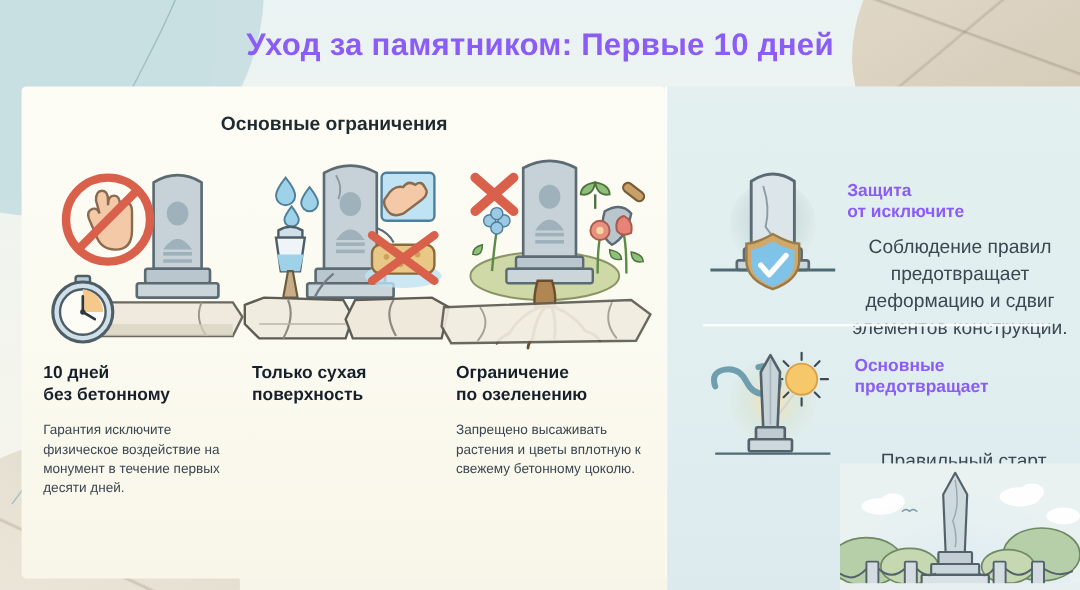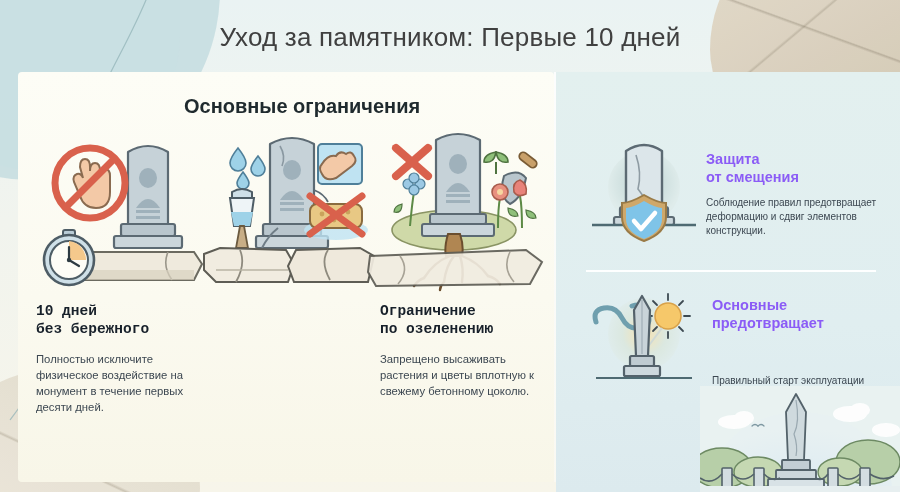--- a/index.html
+++ b/index.html
@@ -26,52 +26,52 @@
        linear-gradient(-40deg,transparent 58%,rgba(120,108,88,.28) 58.5%,transparent 59.2%);}
   .bg-stone-bl{position:absolute;left:-60px;bottom:-90px;width:260px;height:215px;
      background:linear-gradient(30deg,#efeade,#e6e0d2 60%,#ded7c6);
      border-radius:50% 46% 52% 48% / 44% 56% 44% 56%;opacity:.95;}
   .bg-stone-bl b{position:absolute;inset:0;display:block;
      background:linear-gradient(25deg,transparent 52%,rgba(130,120,100,.3) 52.6%,transparent 53.4%);}
   .curve{position:absolute;pointer-events:none;}
 
   
   .title{position:absolute;left:0;right:0;top:22px;text-align:center;
-     font-size:26px;font-weight:normal;color:#404040;letter-spacing:.2px;}
+     font-size:26px;font-weight:bold;color:#8b5cf6;letter-spacing:.2px;}
 
   
   .panel-left{position:absolute;left:18px;top:72px;width:536px;height:410px;
      background:linear-gradient(180deg,#fdfdf6 0%,#fbfaf0 55%,#f8f6e8 100%);
      border-radius:4px;}
   .panel-right{position:absolute;left:556px;top:72px;width:344px;height:420px;
      background:linear-gradient(180deg,#e3f0ef 0%,#e0eef0 60%,#dceaee 100%);}
   .divider-v{position:absolute;left:554px;top:72px;width:2px;height:410px;
      background:linear-gradient(180deg,rgba(255,255,255,.85),rgba(255,255,255,.35));}
 
-  .sec-head{position:absolute;font-size:20px;font-weight:bold;color:#1f2a2e;}
+  .sec-head{position:absolute;font-size:16px;font-weight:bold;color:#1f2a2e;}
   .sec-head.left{left:184px;top:95px;}
   .sec-head.right{left:620px;top:95px;}
 
   
   .card{position:absolute;top:130px;width:168px;}
   .card.c1{left:36px;}
   .card.c2{left:210px;}
   .card.c3{left:380px;}
   .card .art{position:relative;width:168px;height:158px;}
   .card h3{margin:4px 0 0 0;font-size:14.5px;font-weight:bold;line-height:1.25;color:#17202a;}
   .card p{margin:6px 0 0 0;font-size:11.3px;line-height:1.42;color:#3c4751;}
 
-  .ltitle{position:absolute;top:298px;font-family:Liberation Mono, monospace;}
+  .ltitle{position:absolute;top:298px;}
   .lbody{position:absolute;top:345px;}
 
   
   .ritem{position:absolute;}
   .ritem .icon{position:absolute;width:104px;height:104px;}
   .ritem h3{position:absolute;margin:0;font-size:14.5px;font-weight:bold;line-height:1.25;color:#8b5cf6;}
-  .ritem p{position:absolute;margin:0;font-size:10px;line-height:1.4;color:#3c4751;}
+  .ritem p{position:absolute;margin:0;font-size:16px;line-height:1.4;color:#3c4751;text-align:center;}
   .divider-h{position:absolute;left:586px;top:270px;width:290px;height:2px;
      background:rgba(255,255,255,.95);}
 
   svg{display:block;overflow:visible;}
 </style>
 </head>
 <body>
 
 <div class="stage">
 
@@ -128,24 +128,24 @@
           <path d="M33 130 L33 111 A19 19 0 0 1 50 130 Z" fill="#f5c98c"></path>
           <line x1="33" y1="130" x2="33" y2="117" stroke="#2d3a42" stroke-width="2.2" stroke-linecap="round"></line>
           <line x1="33" y1="130" x2="43" y2="136" stroke="#2d3a42" stroke-width="2.2" stroke-linecap="round"></line>
           <circle cx="33" cy="130" r="2.2" fill="#2d3a42"></circle>
         </g>
       </svg>
     </div>
   </div>
   <div class="card c1 ltitle">
     <h3><span>10 дней</span><br>
-        <span>без бережного</span></h3>
+        <span>без бетонному</span></h3>
   </div>
   <div class="card c1 lbody">
-    <p>Полностью исключите физическое воздействие на монумент в течение первых десяти дней.</p>
+    <p>Гарантия исключите физическое воздействие на монумент в течение первых десяти дней.</p>
   </div>
 
   <div class="card c2">
     <div class="art">
       <svg width="168" height="158" viewBox="0 0 168 158">
         <g fill="#9ed2e8" stroke="#4f7f99" stroke-width="1.6">
           <path d="M28 18 q8 10 8 15 a8 8 0 0 1 -16 0 q0 -5 8 -15 z"></path>
           <path d="M48 26 q7 9 7 13 a7 7 0 0 1 -14 0 q0 -4 7 -13 z"></path>
           <path d="M33 42 q6 8 6 11 a6 6 0 0 1 -12 0 q0 -3 6 -11 z"></path>
         </g>
@@ -183,20 +183,24 @@
         </g>
         <g>
           <path d="M-6 124 L10 118 L76 120 L84 134 L78 152 L6 152 L-6 140 Z" fill="#f1ece0" stroke="#5e5d55" stroke-width="2"></path>
           <path d="M86 120 L150 118 L164 126 L158 152 L84 152 L78 136 Z" fill="#efe9dc" stroke="#5e5d55" stroke-width="2"></path>
           <path d="M30 120 q6 14 -4 32" fill="none" stroke="#8e8a7e" stroke-width="1.8"></path>
           <path d="M118 120 q-8 12 2 30" fill="none" stroke="#8e8a7e" stroke-width="1.8"></path>
           <path d="M6 140 L78 140" fill="none" stroke="#b9b4a4" stroke-width="1.4"></path>
         </g>
       </svg>
     </div>
+  </div>
+  <div class="card c2 ltitle">
+    <h3><span>Только сухая</span><br>
+        <span>поверхность</span></h3>
   </div>
 
   <div class="card c3">
     <div class="art">
       <svg width="168" height="158" viewBox="0 0 168 158">
         <ellipse cx="74" cy="100" rx="62" ry="20" fill="#cfd9a8" stroke="#8a9464" stroke-width="1.6"></ellipse>
         <g>
           <line x1="16" y1="18" x2="48" y2="46" stroke="#d9614c" stroke-width="8" stroke-linecap="round"></line>
           <line x1="48" y1="18" x2="16" y2="46" stroke="#d9614c" stroke-width="8" stroke-linecap="round"></line>
         </g>
@@ -280,21 +284,21 @@
         <rect x="28" y="74" width="48" height="10" rx="2" fill="#c2ced4" stroke="#5c6a73" stroke-width="2.2"></rect>
         <rect x="22" y="84" width="60" height="8" rx="2" fill="#cdd8dd" stroke="#5c6a73" stroke-width="2.2"></rect>
         <line x1="0" y1="92" x2="104" y2="92" stroke="#4e6a72" stroke-width="2.4"></line>
         <path d="M52 62 q14 8 22 8 l0 14 q0 16 -22 24 q-22 -8 -22 -24 l0 -14 q8 0 22 -8 z" fill="#cfa86a" stroke="#9a7b47" stroke-width="2"></path>
         <path d="M52 68 q12 7 18 7 l0 11 q0 13 -18 20 q-18 -7 -18 -20 l0 -11 q6 0 18 -7 z" fill="#7fc4e8"></path>
         <path d="M42 88 l7 8 14 -16" fill="none" stroke="#ffffff" stroke-width="4.5" stroke-linecap="round" stroke-linejoin="round"></path>
       </svg>
     </div>
     <h3 style="left:706px;top:150px;width:190px;">
       <span>Защита</span><br>
-      <span>от смещения</span>
+      <span>от исключите</span>
     </h3>
     <p style="left:706px;top:196px;width:188px;">Соблюдение правил предотвращает деформацию и сдвиг элементов конструкции.</p>
   </div>
 
   <div class="divider-h"></div>
 
   <div class="ritem">
     <div class="icon" style="left:592px;top:280px;">
       <svg width="104" height="104" viewBox="0 0 104 104">
         <defs>

